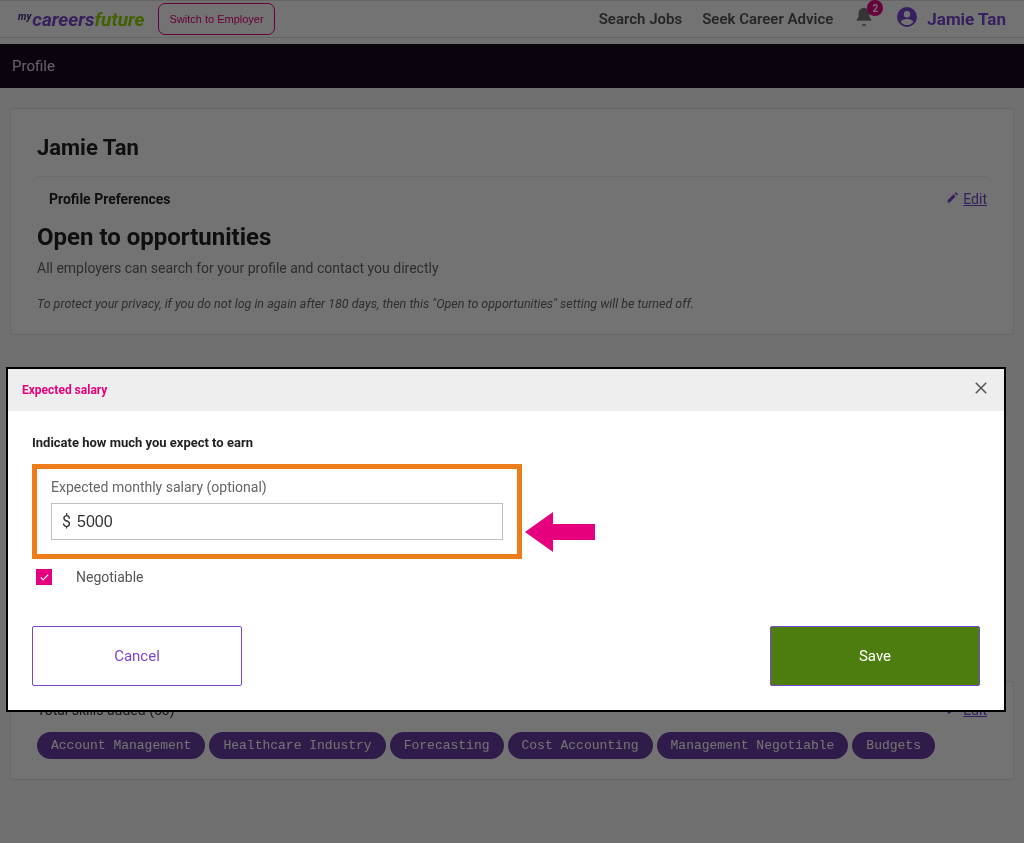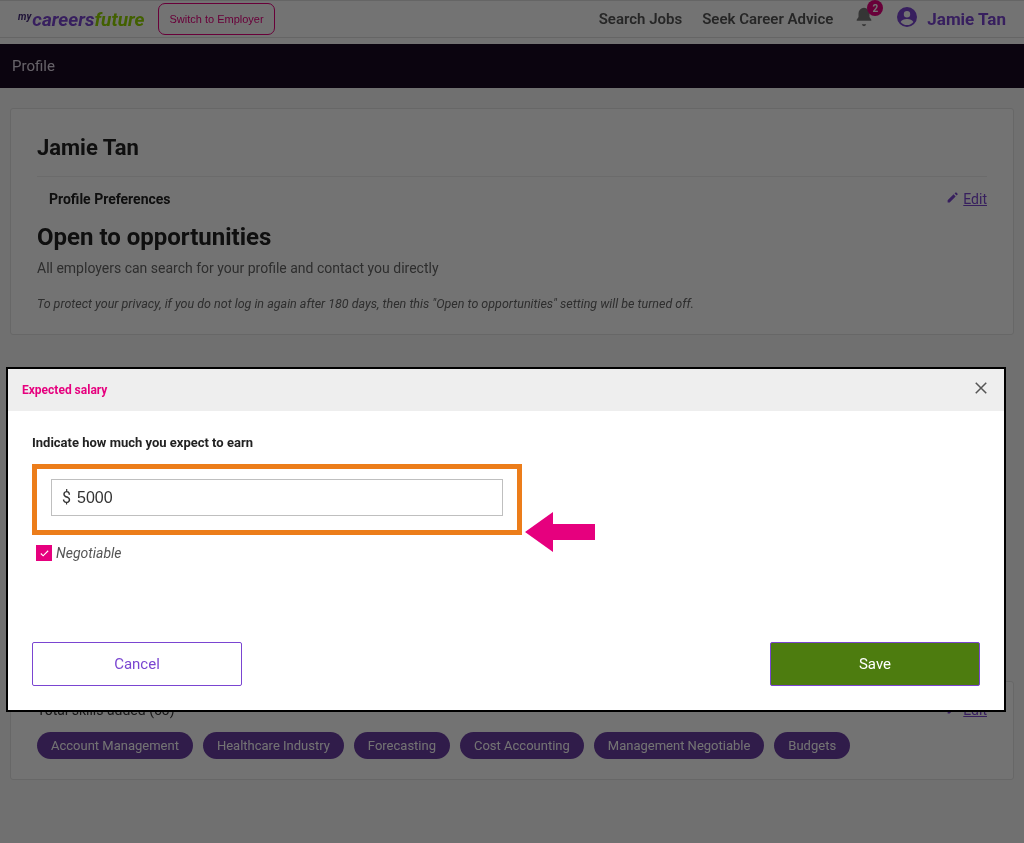--- a/index.html
+++ b/index.html
@@ -82,21 +82,21 @@
   .skills-hdr { margin:40px 10px 8px 26px; color:#222; font-weight:700; font-size:15px; }
   .skills-card {
     margin:0 10px 0 10px;
     background:#fff;
     border:1px solid #e4e4e4;
     border-radius:3px;
     padding:20px 26px;
   }
   .skills-top { display:flex; justify-content:space-between; align-items:center; }
   .skills-count { color:#333; font-size:14px; }
-  .pills { display:flex; flex-wrap:wrap; gap:10px; margin-top:14px; }
+  .pills { display:flex; flex-wrap:wrap; gap:4px; margin-top:14px;font-family:Liberation Mono, monospace; }
   .pill { background:#6c3fa5; color:#fff; font-size:13px; padding:6px 14px; border-radius:18px; }
 
   .overlay {
     position:absolute; inset:0;
     background:rgba(0,0,0,0.55);
     z-index:10;
   }
   .modal {
     position:absolute;
     top:367px; left:6px;
@@ -130,33 +130,33 @@
     padding:8px 10px;
     background:#fff;
   }
   .currency { color:#333; font-size:16px; margin-right:6px; }
   .salary-input {
     border:none; outline:none;
     font-size:16px; color:#333;
     flex:1;
   }
 
-  .checkbox-row { display:flex; align-items:center; gap:4px; margin-top:10px; margin-left:4px;font-style:italic; }
+  .checkbox-row { display:flex; align-items:center; gap:24px; margin-top:10px; margin-left:4px; }
   .cb {
     width:16px; height:16px;
     background:#e6007e;
     display:inline-flex; align-items:center; justify-content:center;
     cursor:pointer;
   }
   .cb svg { width:11px; height:11px; stroke:#fff; stroke-width:2.5; fill:none; }
   .cb-label { color:#555; font-size:14px; }
 
   .modal-actions { display:flex; justify-content:space-between; padding:0 24px 24px 24px; }
   .btn {
-    width:210px; height:44px;
+    width:210px; height:60px;
     display:flex; align-items:center; justify-content:center;
     font-size:15px; cursor:pointer;
     border-radius:2px;
   }
   .btn-cancel { border:1px solid #7a45d1; color:#7a45d1; background:#fff; }
   .btn-save { background:#4d7c0f; color:#fff; border:1px solid #7a45d1; }
 
   .arrow {
     position:absolute;
     top:510px; left:525px;
@@ -256,20 +256,21 @@
     <span class="close-btn">
       <svg viewBox="0 0 24 24">
           <path d="M5 5l14 14M19 5L5 19"></path>
         </svg>
     </span>
   </div>
   <div class="modal-body">
     <div class="modal-prompt">Indicate how much you expect to earn</div>
 
     <div class="highlight-box">
+      <div class="input-label">Expected monthly salary (optional)</div>
       <div class="salary-input-wrap">
         <span class="currency">$</span>
         <input class="salary-input" type="text" value="5000" style="">
       </div>
     </div>
 
     <div class="checkbox-row">
       <span class="cb">
         <svg viewBox="0 0 24 24">
             <path d="M4 12l5 5L20 6"></path>

